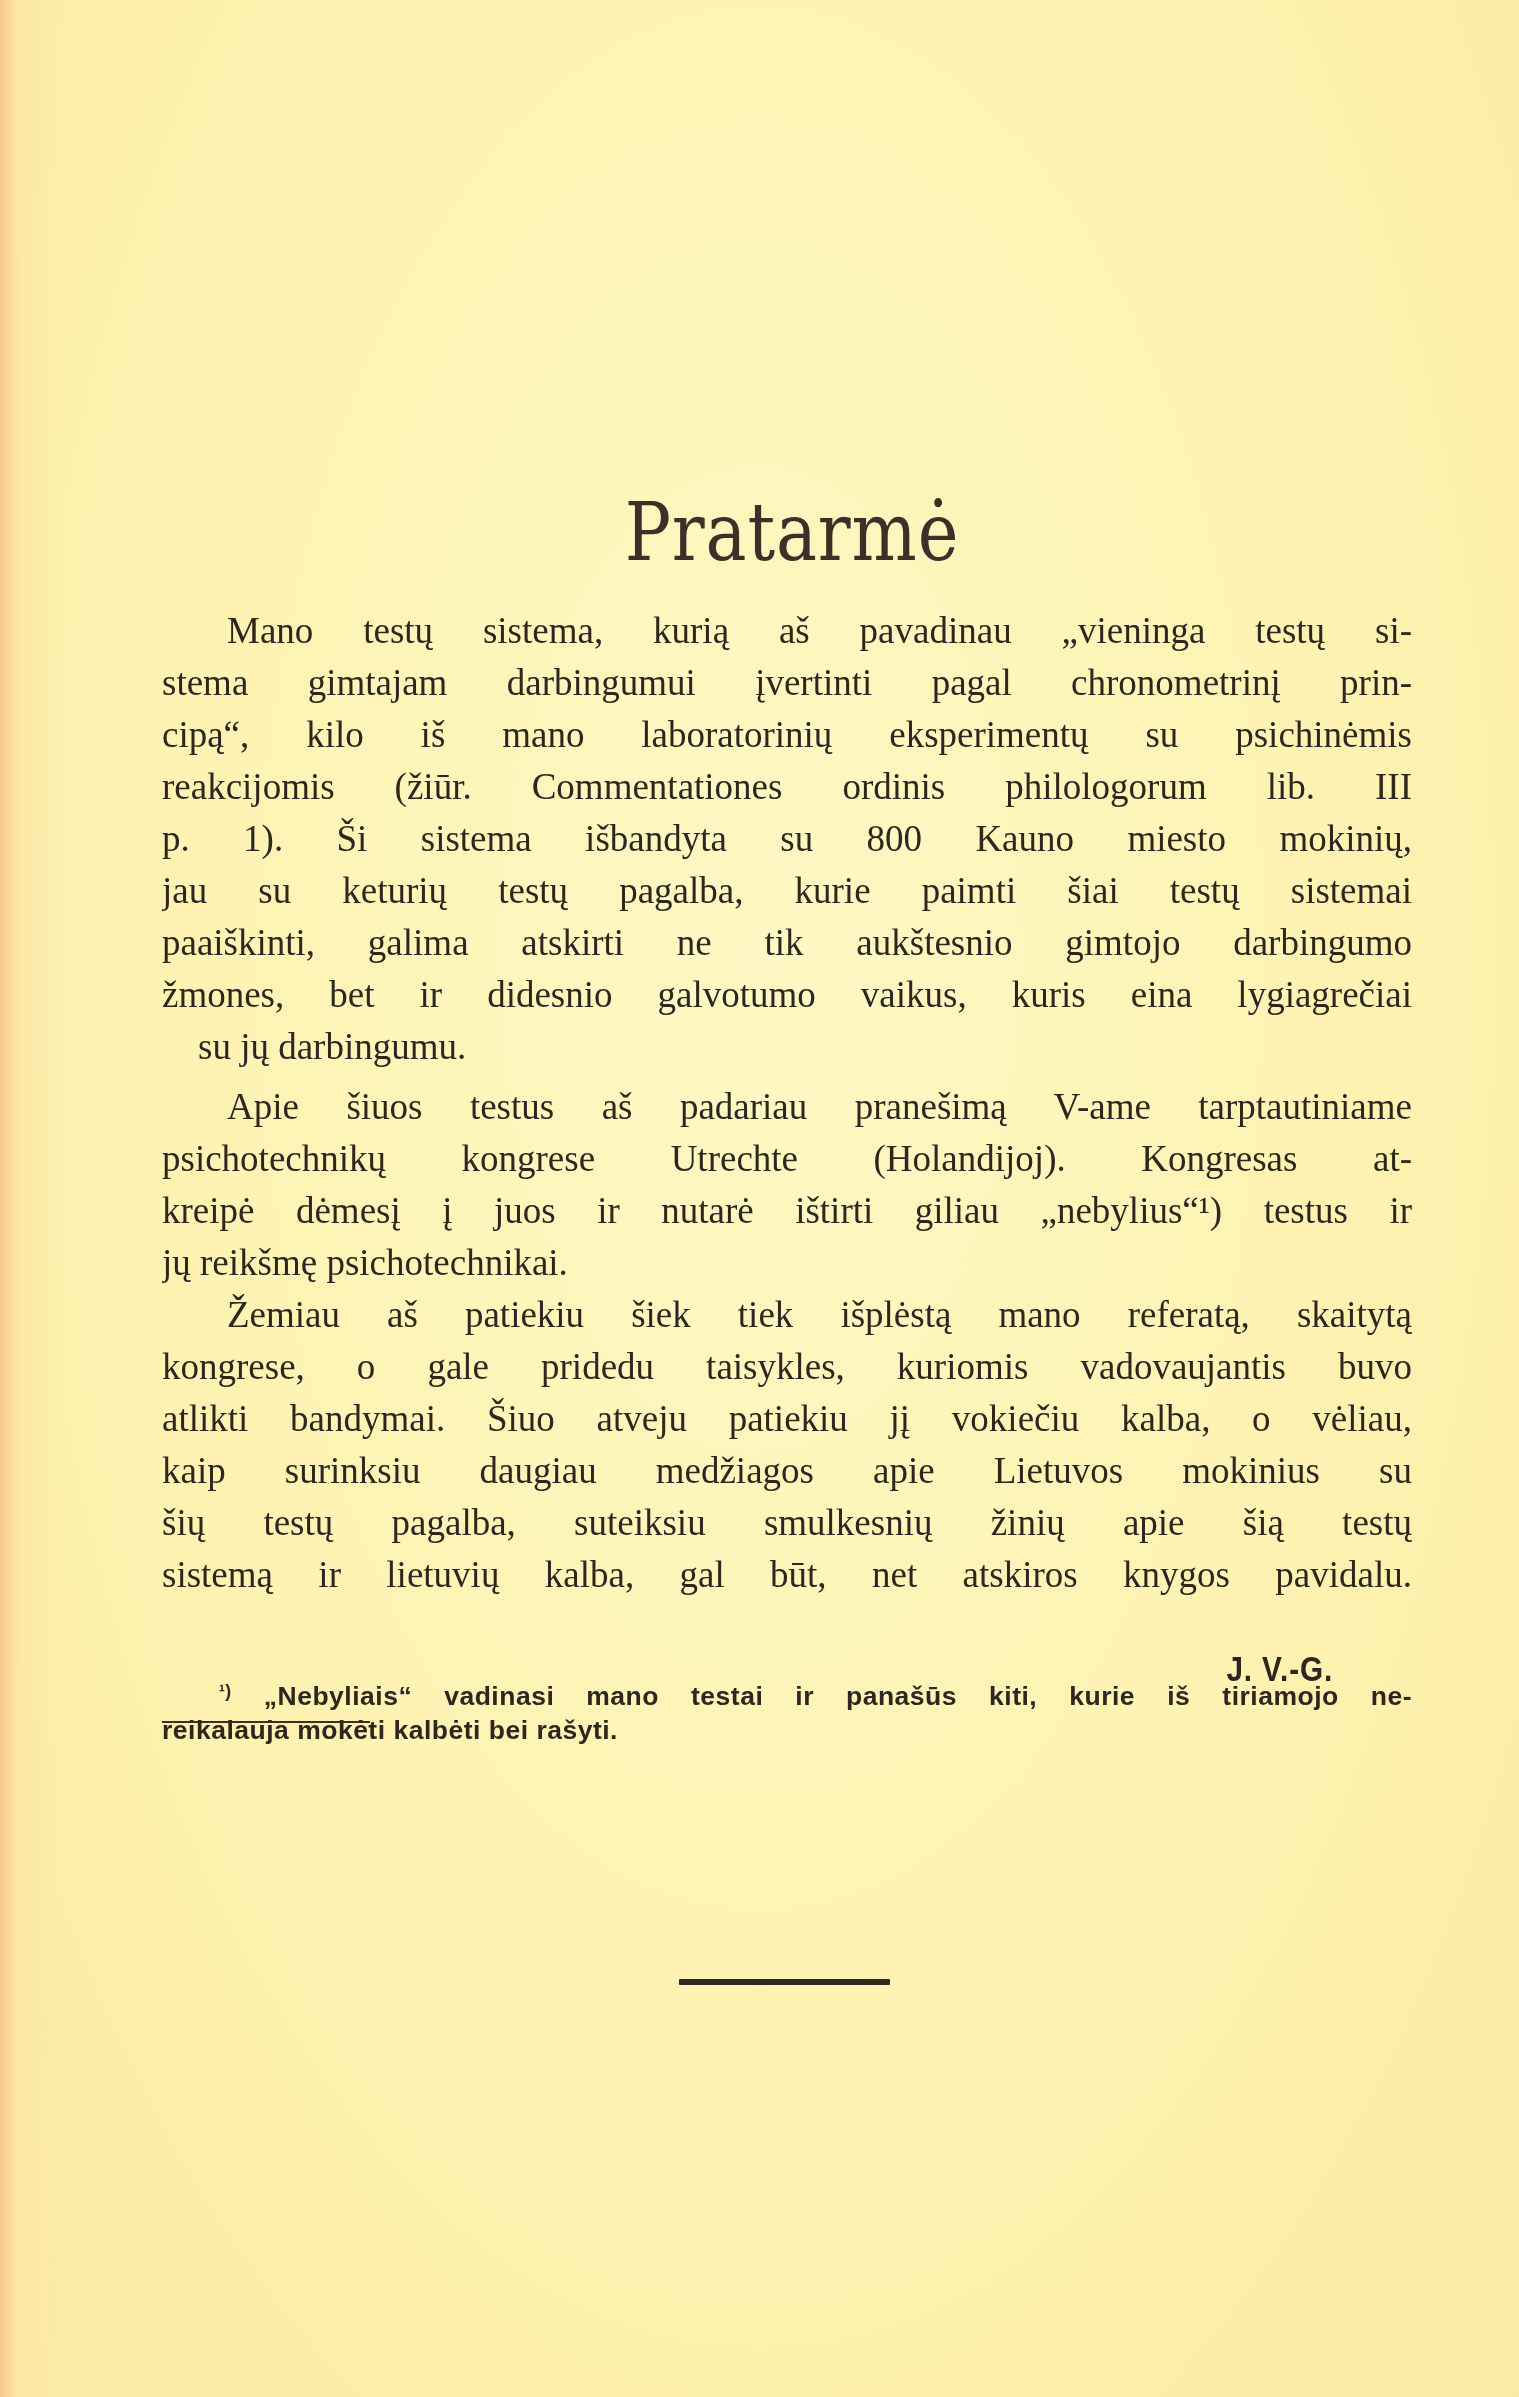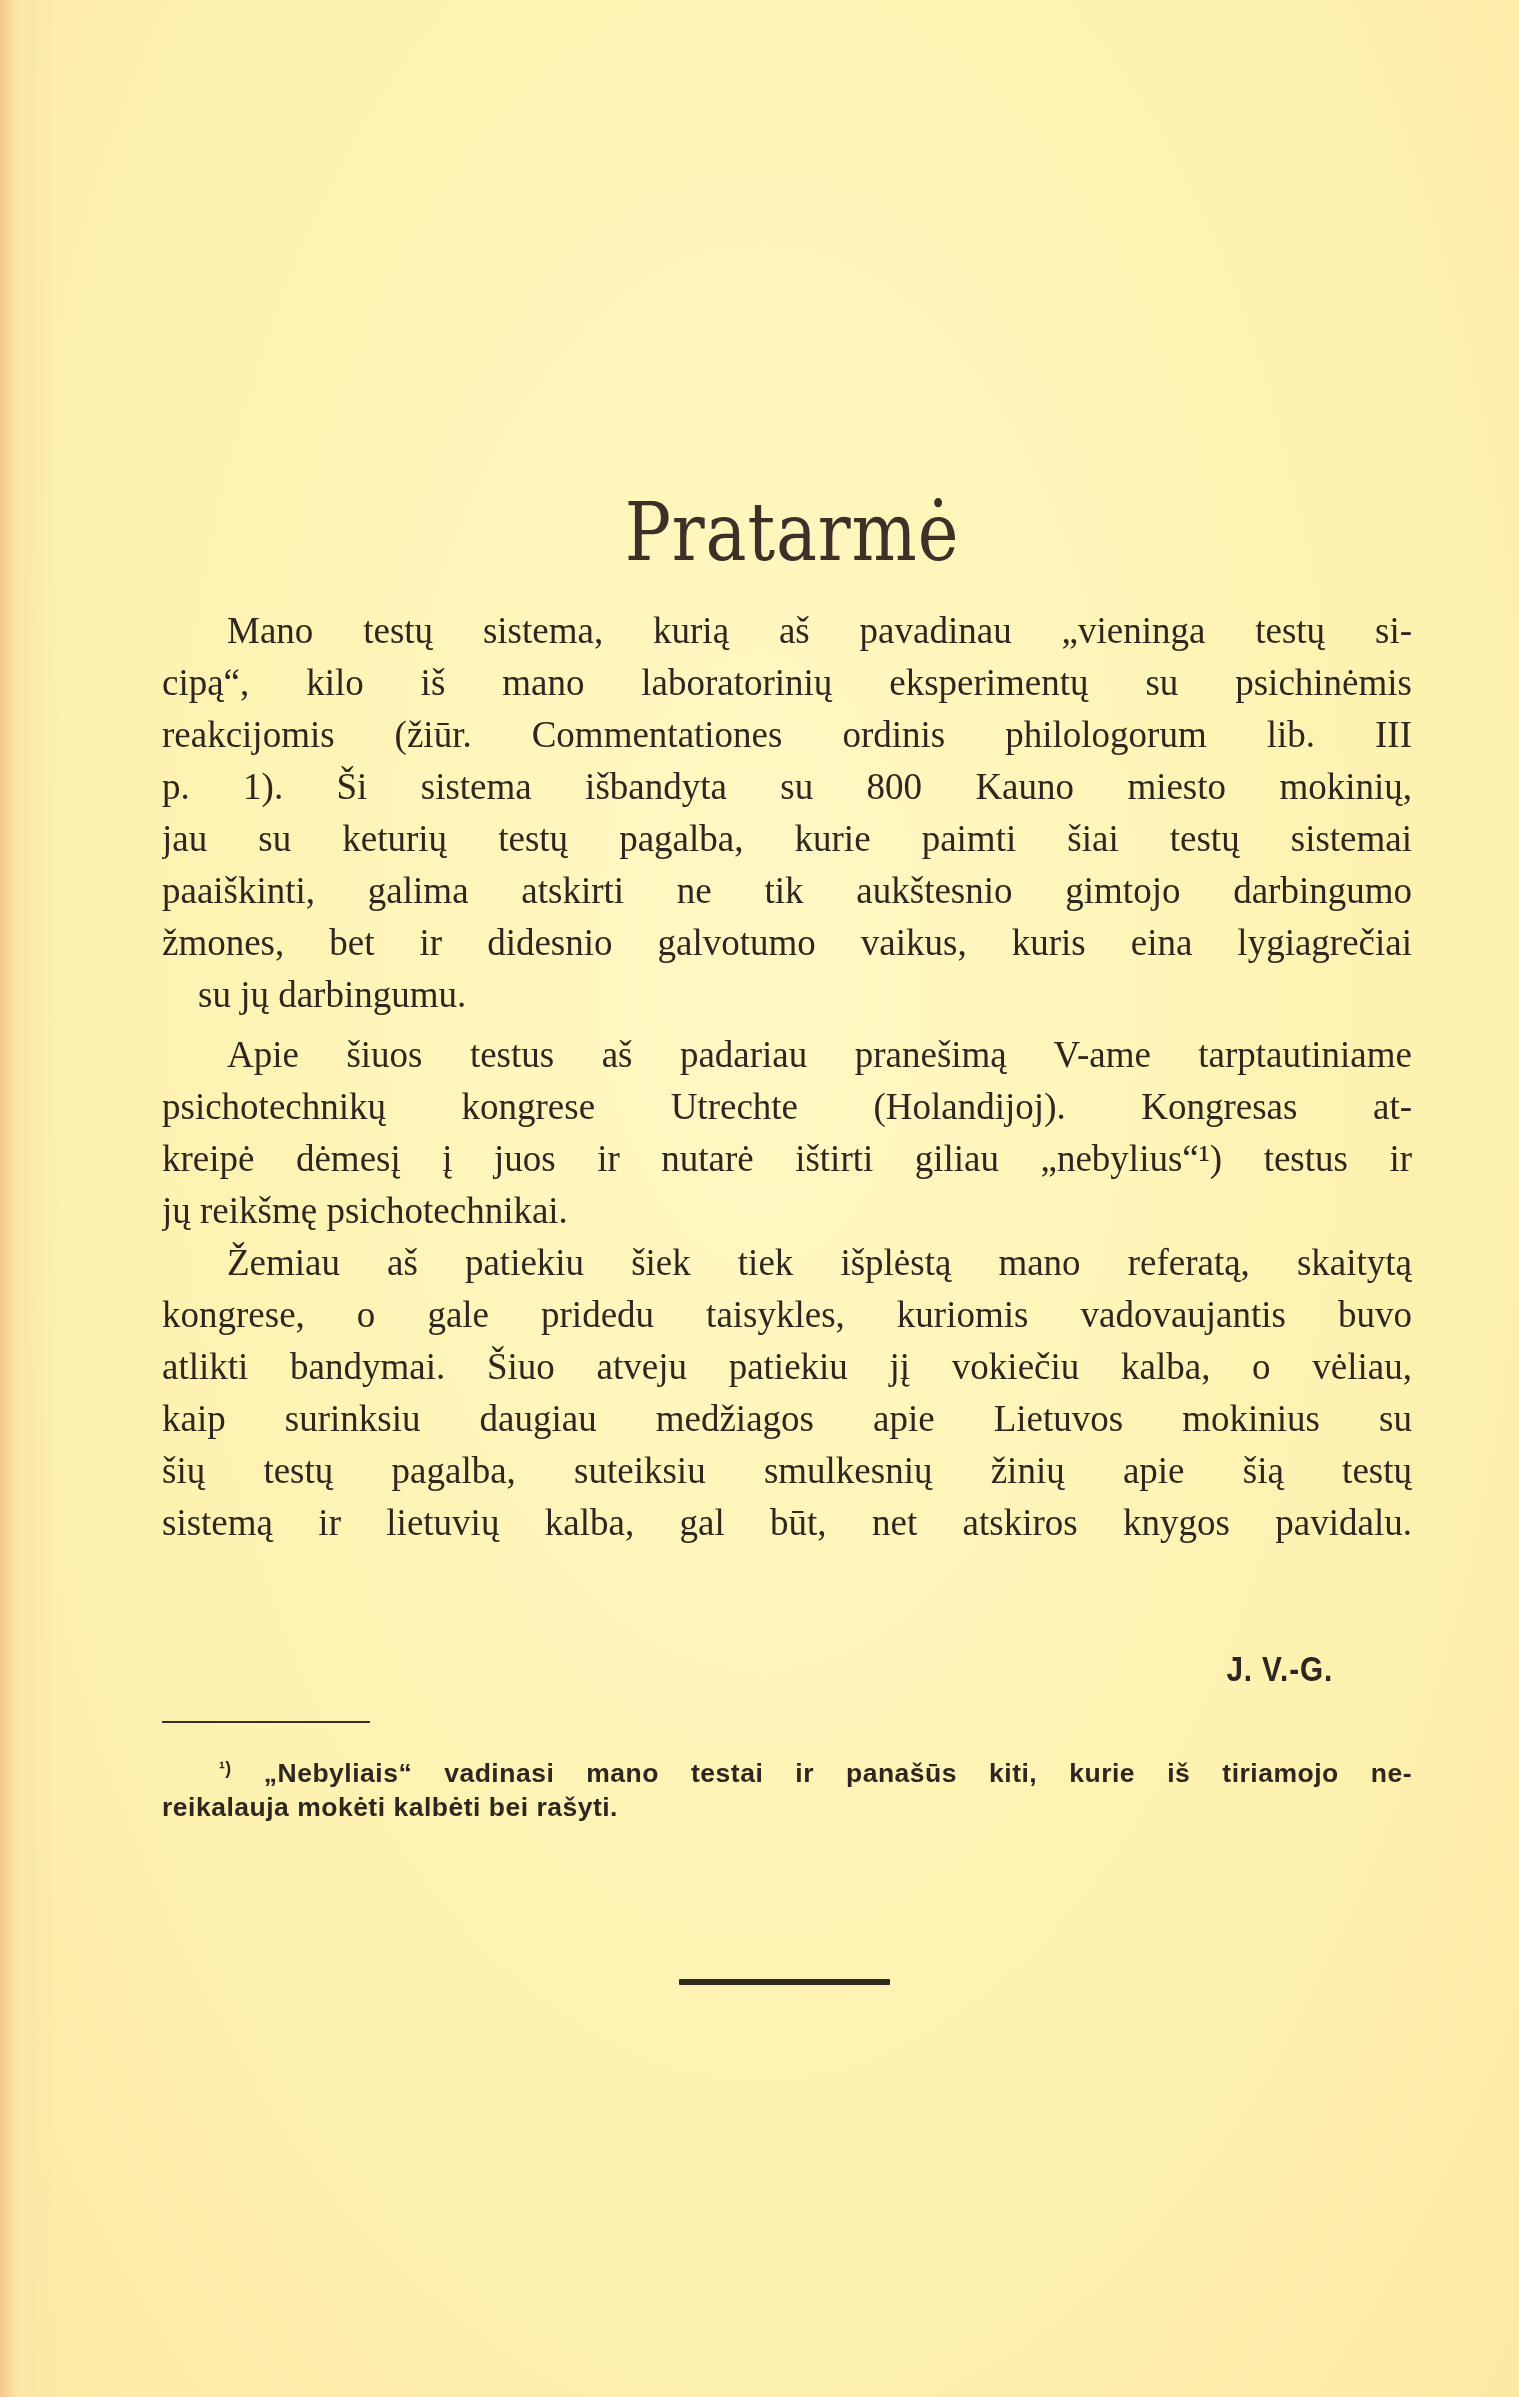--- a/index.html
+++ b/index.html
@@ -27,39 +27,40 @@
     overflow: hidden;
   }
   .line.indent { padding-left: 65px; }
   .line.last { text-align-last: left; }
   .signature {
     position: absolute; left: 1137px; width: 196px; top: 1649px;
     font-size: 35px; font-weight: bold; text-align: right; letter-spacing: 1px;
     font-family: "Liberation Sans", sans-serif; transform: scaleX(0.85); transform-origin: right;
   }
   .fn-rule { position: absolute; left: 162px; top: 1721px; width: 208px; height: 2px; background: #3a3028; }
-  .footnotes { position: absolute; left: 162px; top: 1749px; width: 1250px; }
+  .footnotes { position: absolute; left: 162px; top: 1672px; width: 1250px; }
   .fn-line {
     display: block; height: 39px; line-height: 39px; font-size: 26.5px; font-weight: bold;
     font-family: "Liberation Sans", sans-serif; white-space: nowrap;
     text-align: justify; text-align-last: justify; letter-spacing: 0.5px;
   }
   .fn-line.indent { padding-left: 57px; }
   .fn-line.last { text-align-last: left; }
   .fn-mark { font-size: 17.6px; vertical-align: 7.8px; }
   .end-rule { position: absolute; left: 679px; top: 1979px; width: 211px; height: 5.9px; background: #2f2922; border-radius: 1px; }
 </style>
 </head>
 <body>
 
 <div class="page">
   <div class="title">Pratarmė</div>
 
   <div class="body-text">
     <span class="line indent" style="text-align-last: justify; white-space: normal; word-spacing: 0px;">Mano testų sistema, kurią aš pavadinau „vieninga testų si-</span>
+    <span class="line" style="text-align-last: justify; white-space: normal; word-spacing: 0px;">stema gimtajam darbingumui įvertinti pagal chronometrinį prin-</span>
     <span class="line" style="text-align-last: justify; white-space: normal; word-spacing: 0px;">cipą“, kilo iš mano laboratorinių eksperimentų su psichinėmis</span>
     <span class="line" style="text-align-last: justify; white-space: normal; word-spacing: 0px;">reakcijomis (žiūr. Commentationes ordinis philologorum lib. III</span>
     <span class="line" style="text-align-last: justify; white-space: normal; word-spacing: 0px;">p. 1). Ši sistema išbandyta su 800 Kauno miesto mokinių,</span>
     <span class="line" style="text-align-last: justify; white-space: normal; word-spacing: 0px;">jau su keturių testų pagalba, kurie paimti šiai testų sistemai</span>
     <span class="line" style="text-align-last: justify; white-space: normal; word-spacing: 0px;">paaiškinti, galima atskirti ne tik aukštesnio gimtojo darbingumo</span>
     <span class="line" style="text-align-last: justify; white-space: normal; word-spacing: 0px;">žmones, bet ir didesnio galvotumo vaikus, kuris eina lygiagrečiai</span>
     <span class="line last" style="text-align-last: left; margin-left: 36px;">su jų darbingumu.</span>
     <span class="line indent" style="text-align-last: justify; white-space: normal; word-spacing: 0px; margin-top: 8px;">Apie šiuos testus aš padariau pranešimą V-ame tarptautiniame</span>
     <span class="line" style="text-align-last: justify; white-space: normal; word-spacing: 0px;">psichotechnikų kongrese Utrechte (Holandijoj). Kongresas at-</span>
     <span class="line" style="text-align-last: justify; white-space: normal; word-spacing: 0px;">kreipė dėmesį į juos ir nutarė ištirti giliau „nebylius“¹) testus ir</span>

